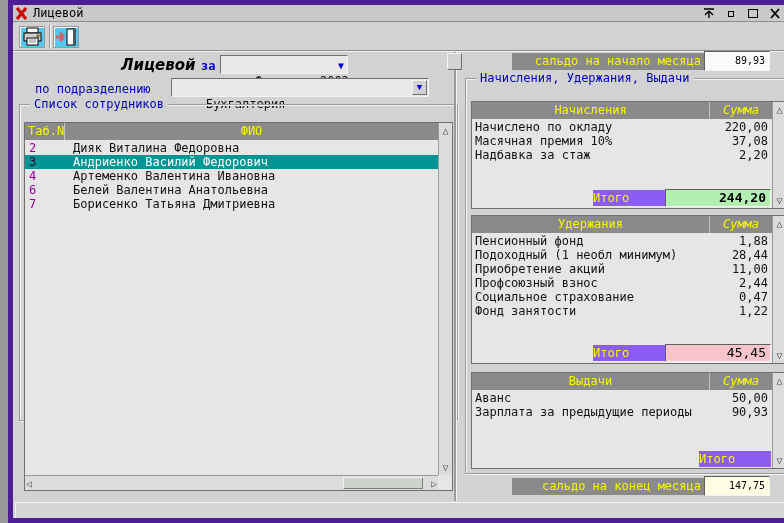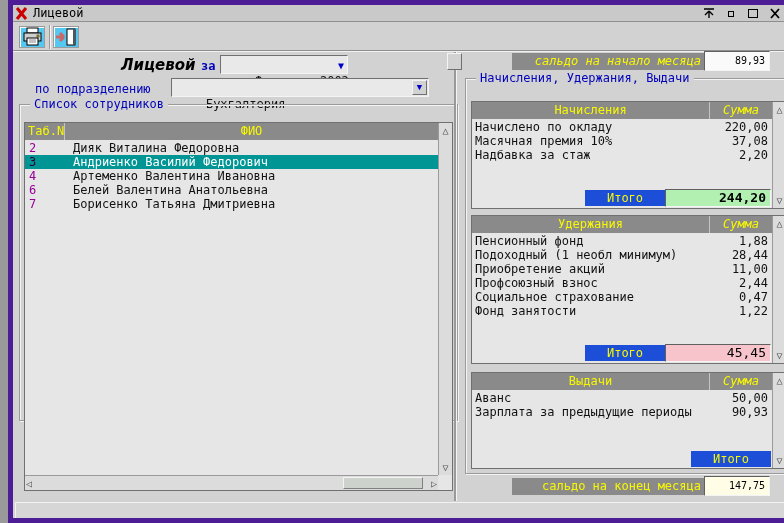--- a/index.html
+++ b/index.html
@@ -75,43 +75,43 @@
     box-shadow:1px 0 0 #f4f4f4;}
   .split-thumb{position:absolute;left:434px;top:48px;width:15px;height:17px;background:#d2d2d2;
     border:1px solid;border-color:#f4f4f4 #707070 #707070 #f4f4f4;cursor:ns-resize;}
   
   .saldo-label{position:absolute;width:192px;height:17px;background:#8a8a8a;color:#f8f800;
     line-height:17px;text-align:right;padding-right:3px;}
   .saldo-value{position:absolute;width:66px;height:20px;line-height:18px;text-align:right;
     padding-right:4px;font-size:10px;border:1px solid;
     border-color:#606060 #f4f4f4 #f4f4f4 #606060;color:#000;}
   .sv-start{left:691px;top:46px;background:#fafafa;}
-  .sl-start{left:499px;top:48px;font-style:italic;}
+  .sl-start{left:499px;top:48px;}
   .sv-end{left:691px;top:471px;background:#fffde6;}
   .sl-end{left:499px;top:473px;}
   
   .dtable{position:absolute;left:458px;width:316px;background:#e6e6e6;border:1px solid #707070;}
   .dt1{top:96px;height:108px;}
   .dt2{top:210px;height:149px;}
   .dt3{top:367px;height:97px;}
   .dheader{position:absolute;left:0;top:0;right:14px;height:17px;background:#8a8a8a;
     display:flex;color:#f8f800;line-height:17px;}
   .dheader .h-title{flex:1;text-align:center;border-right:1px solid #c4c4c4;}
   .dheader .h-sum{width:62px;text-align:center;font-style:italic;}
   .dbody{position:absolute;left:0;top:18px;right:14px;bottom:20px;overflow:hidden;}
   .drow{display:flex;height:14px;line-height:14px;}
   .drow .d-name{flex:1;padding-left:3px;}
   .drow .d-amt{width:72px;text-align:right;padding-right:4px;}
   .dscroll{position:absolute;right:0;top:0;bottom:0;width:14px;background:#dcdcdc;
     border-left:1px solid #9a9a9a;}
   .dscroll .up{position:absolute;top:1px;left:0;right:0;}
   .dscroll .down{position:absolute;bottom:1px;left:0;right:0;}
   .dtotal{position:absolute;right:15px;bottom:1px;display:flex;align-items:center;}
-  .dtotal-label{width:80px;height:16px;line-height:16px;background:#1d4ed8;color:#f8f800;
-    text-align:center;}
+  .dtotal-label{width:72px;height:16px;line-height:16px;background:#8b5cf6;color:#f8f800;
+    text-align:left;}
   .dtotal-value{width:106px;height:18px;line-height:16px;text-align:right;padding-right:4px;
     font-size:13px;border:1px solid;border-color:#606060 #f4f4f4 #f4f4f4 #606060;color:#000;}
   .t-green .dtotal-value{background:#b2f0b2;font-weight:bold;}
   .t-pink  .dtotal-value{background:#f8c4cc;}
   .t-blue  .dtotal-value{background:#c4e8f6;}
   
   .statusbar{position:absolute;left:2px;top:497px;width:779px;height:23px;background:#d6d6d6;
     border:1px solid;border-color:#f2f2f2 #8f8f8f #8f8f8f #f2f2f2;}
 </style>
 </head>

